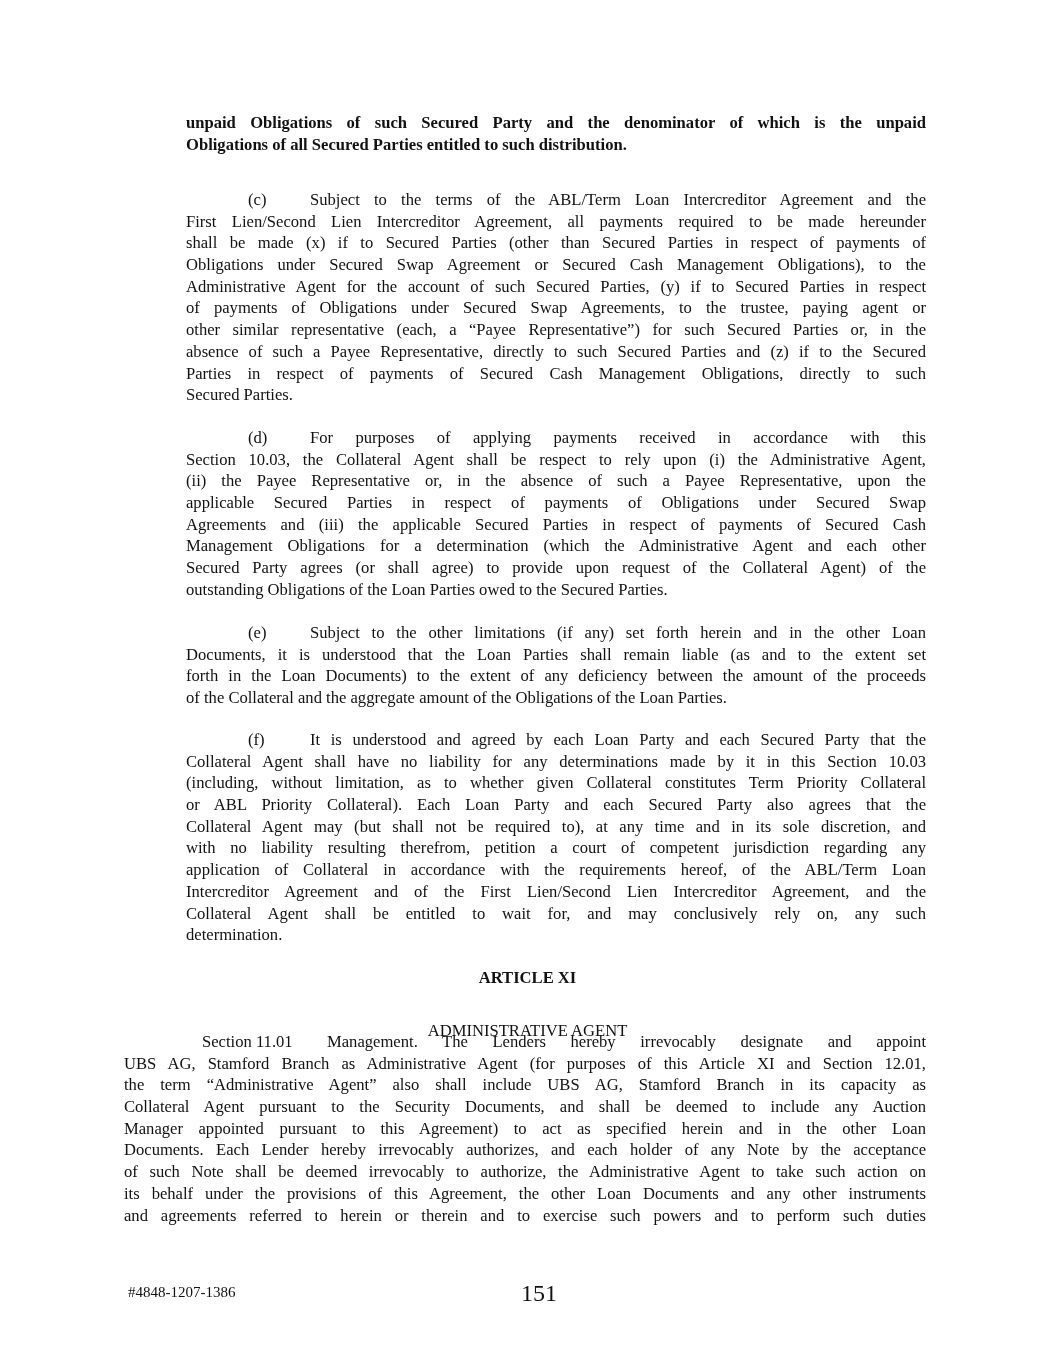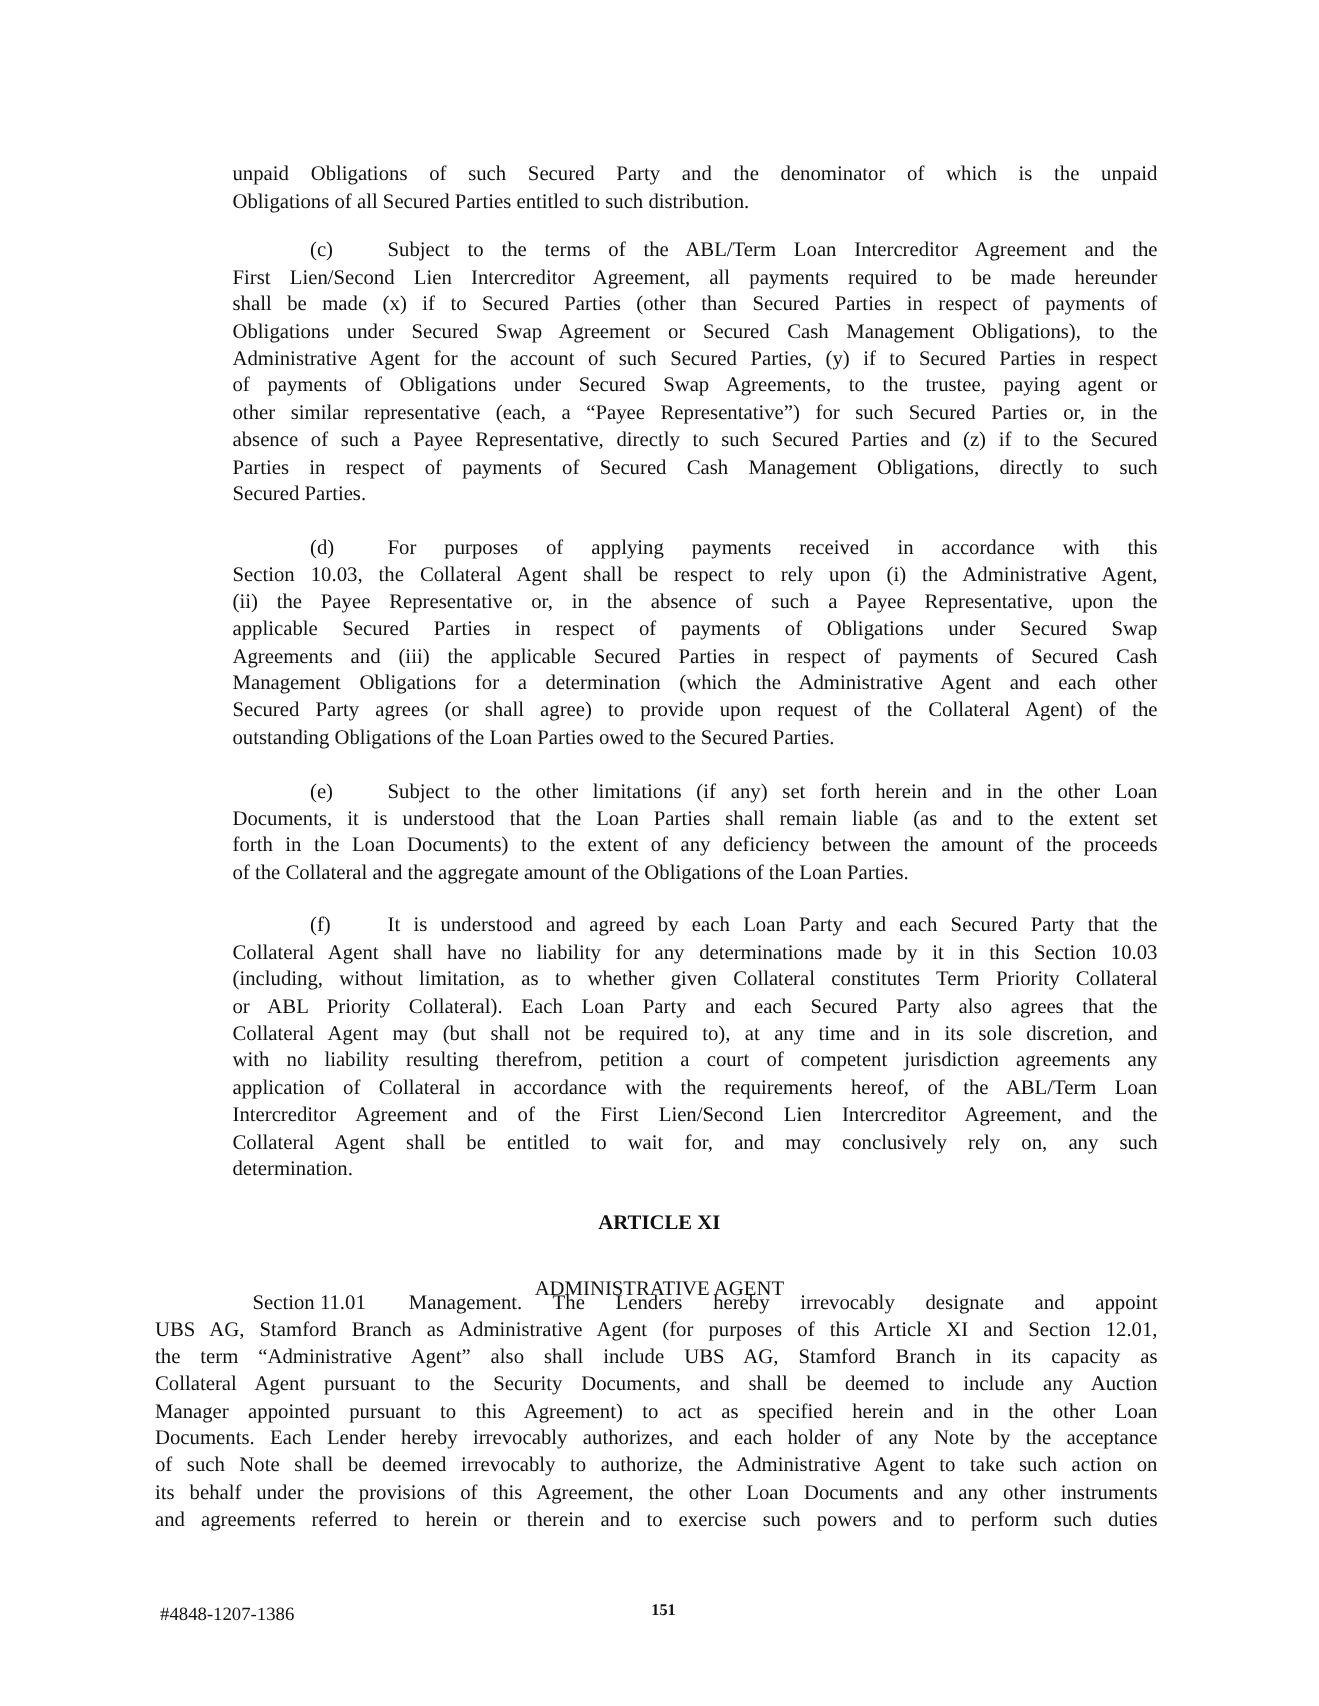--- a/index.html
+++ b/index.html
@@ -8,28 +8,28 @@
   .page { position: absolute; left: 0; top: 0; width: 1055px; height: 1365px; }
   .block { position: absolute; font-size: 16.6px; line-height: 21.7px; }
   .line { display: block; white-space: nowrap; height: 21.7px; }
   .line.j { text-align: justify; text-align-last: justify; white-space: normal; overflow: hidden; }
   .line.l { text-align: left; }
   .u { text-underline-offset: 2px; text-decoration-thickness: 1px; }
   .indent-tab { display: inline-block; }
   .heading { position: absolute; left: 0; width: 1055px; text-align: center; font-size: 16.6px; }
   .heading.bold { font-weight: bold; }
   .footer-id { position: absolute; left: 128px; top: 1284px; font-size: 15px; }
-  .page-num { position: absolute; left: 521px; top: 1280px; font-size: 13px; font-weight: bold; }
+  .page-num { position: absolute; left: 521px; top: 1280px; font-size: 24px; }
 </style>
 </head>
 <body>
 
 <div class="page">
 
-  <div class="block" id="p-carryover" style="left:186px; top:128px; width:740px;">
+  <div class="block" id="p-carryover" style="left:186px; top:112px; width:740px;font-weight:bold;">
       <span class="line j"><span>unpaid Obligations of such Secured Party and the denominator of which is the unpaid</span></span>
       <span class="line l"><span>Obligations of all Secured Parties entitled to such distribution.</span></span>
     </div>
   <div class="block" id="p-c" style="left:186px; top:189px; width:740px;">
       <span class="line" style="display: flex;">
         <span class="indent-tab" style="margin-left: 62px; width: 62px;">(c)</span>
         <span style="flex: 1 1 0%; text-align: justify; text-align-last: justify;"><span>Subject to the terms of the ABL/Term Loan Intercreditor Agreement and the</span></span>
       </span>
       <span class="line j"><span>First Lien/Second Lien Intercreditor Agreement, all payments required to be made hereunder</span></span>
       <span class="line j"><span>shall be made (x) if to Secured Parties (other than Secured Parties in respect of payments of</span></span>
@@ -65,21 +65,21 @@
     </div>
   <div class="block" id="p-f" style="left:186px; top:729px; width:740px;">
       <span class="line" style="display: flex;">
         <span class="indent-tab" style="margin-left: 62px; width: 62px;">(f)</span>
         <span style="flex: 1 1 0%; text-align: justify; text-align-last: justify;"><span>It is understood and agreed by each Loan Party and each Secured Party that the</span></span>
       </span>
       <span class="line j"><span>Collateral Agent shall have no liability for any determinations made by it in this </span><span class="u">Section 10.03</span></span>
       <span class="line j"><span>(including, without limitation, as to whether given Collateral constitutes Term Priority Collateral</span></span>
       <span class="line j"><span>or ABL Priority Collateral).  Each Loan Party and each Secured Party also agrees that the</span></span>
       <span class="line j"><span>Collateral Agent may (but shall not be required to), at any time and in its sole discretion, and</span></span>
-      <span class="line j"><span>with no liability resulting therefrom, petition a court of competent jurisdiction agreements any</span></span>
+      <span class="line j"><span>with no liability resulting therefrom, petition a court of competent jurisdiction regarding any</span></span>
       <span class="line j"><span>application of Collateral in accordance with the requirements hereof, of the ABL/Term Loan</span></span>
       <span class="line j"><span>Intercreditor Agreement and of the First Lien/Second Lien Intercreditor Agreement, and the</span></span>
       <span class="line j"><span>Collateral Agent shall be entitled to wait for, and may conclusively rely on, any such</span></span>
       <span class="line l"><span>determination.</span></span>
     </div>
 
   <div class="heading bold" style="top:968px;">ARTICLE XI</div>
   <div class="heading" style="top:989px;margin-top:32px;">ADMINISTRATIVE AGENT</div>
 
   <div class="block" id="p-s1101" style="left:124px; top:1031px; width:802px;">

